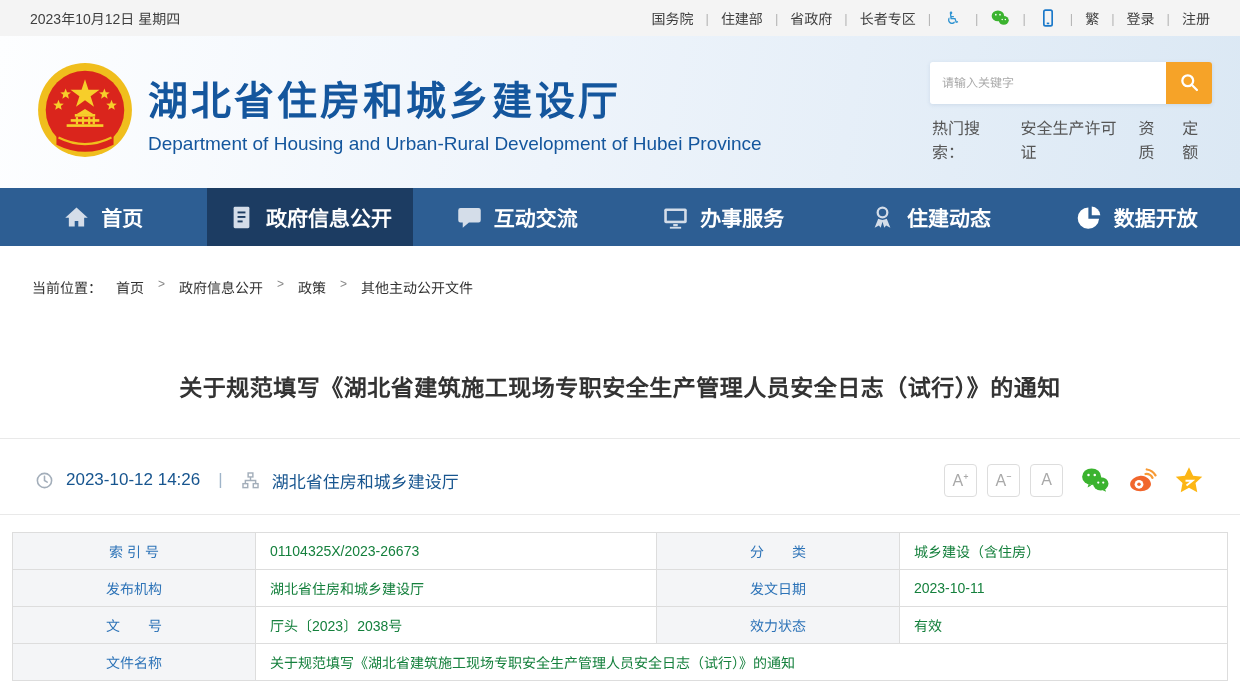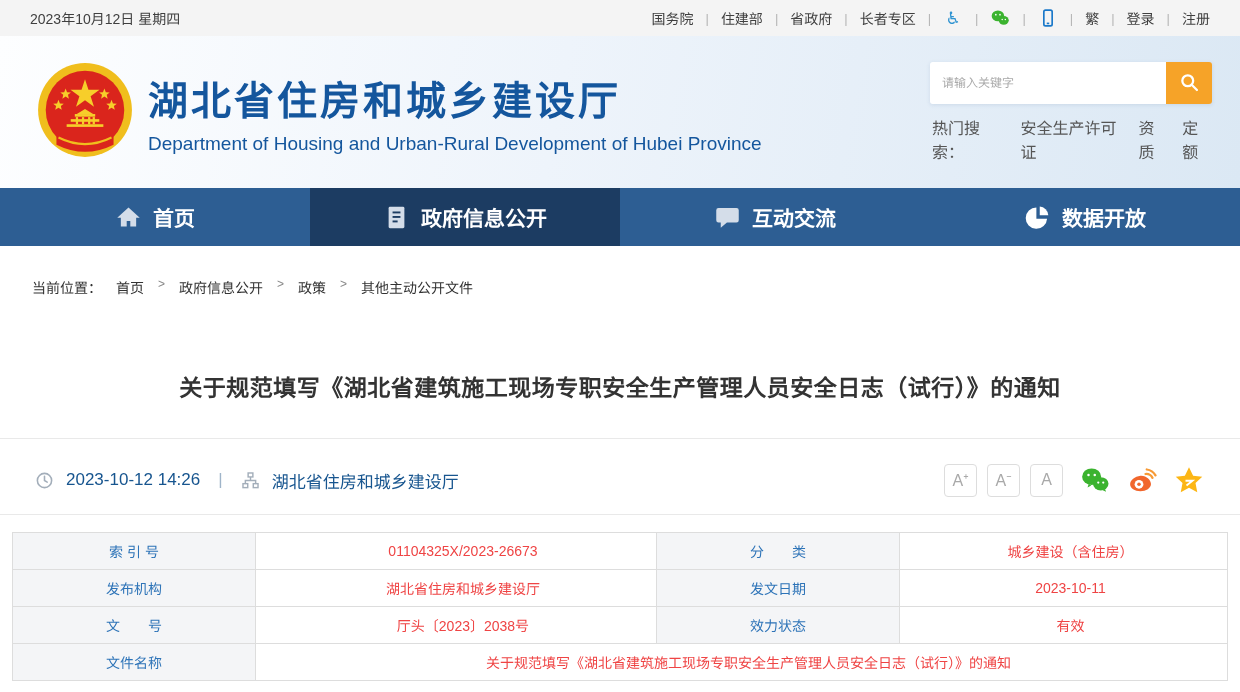--- a/index.html
+++ b/index.html
@@ -59,21 +59,21 @@
   .meta-right { display:flex; align-items:center; gap:10px; }
   .font-btn { width:33px; height:33px; border:1px solid #ddd; border-radius:4px; background:#fff;
               color:#a9a9a9; font-size:16px; cursor:pointer; display:flex; align-items:center; justify-content:center; }
   .share-ico { width:30px; height:30px; margin-left:7px; cursor:pointer; display:inline-flex; }
   .share-ico svg { width:100%; height:100%; }
 
   
   .doc-table { width:1216px; margin:17px 12px 0; border-collapse:collapse; font-size:14px; table-layout:fixed; }
   .doc-table th, .doc-table td { border:1px solid #ddd; height:37px; font-weight:400; }
   .doc-table th { background:#f4f5f7; color:#2e74b8; text-align:center; }
-  .doc-table td { padding-left:14px; color:#ef4444; background:#fff; text-align:center; }
+  .doc-table td { padding-left:14px; color:#15803d; background:#fff; text-align:left; }
 </style>
 </head>
 <body>
 
 <div class="page">
 
   <div class="topbar">
     <span>2023年10月12日 星期四</span>
     <div class="topbar-right">
       <span class="tblink">国务院</span>
@@ -173,20 +173,36 @@
             <line x1="8.5" y1="15.5" x2="13" y2="15.5"></line>
           </g>
         </svg>
       <span>政府信息公开</span>
     </div>
     <div class="nav-item">
       <svg viewBox="0 0 24 24">
           <path d="M4 3.5h16a2 2 0 0 1 2 2v9a2 2 0 0 1-2 2h-8.5L6 21v-4.5H4a2 2 0 0 1-2-2v-9a2 2 0 0 1 2-2z" fill="#d4dde9"></path>
         </svg>
       <span>互动交流</span>
+    </div>
+    <div class="nav-item">
+      <svg viewBox="0 0 24 24">
+          <rect x="2" y="4" width="20" height="13" rx="1.5" fill="#d4dde9"></rect>
+          <rect x="4.3" y="6.2" width="15.4" height="8.6" fill="#2d5e93"></rect>
+          <rect x="10" y="17.8" width="4" height="2" fill="#d4dde9"></rect>
+          <rect x="7" y="20.3" width="10" height="1.6" fill="#d4dde9"></rect>
+        </svg>
+      <span>办事服务</span>
+    </div>
+    <div class="nav-item">
+      <svg viewBox="0 0 24 24">
+          <circle cx="12" cy="7.5" r="4.3" fill="none" stroke="#d4dde9" stroke-width="2"></circle>
+          <path d="M8.2 13.2 5 21l3.8-1.8 1.6 2 1.6-5.4 1.6 5.4 1.6-2L19 21l-3.2-7.8a8.6 8.6 0 0 1-7.6 0z" fill="#d4dde9"></path>
+        </svg>
+      <span>住建动态</span>
     </div>
     <div class="nav-item">
       <svg viewBox="0 0 24 24">
           <path d="M11 3A9.5 9.5 0 1 0 20.5 13H11V3z" fill="#ffffff"></path>
           <path d="M14 2.3V10h7.6A8.3 8.3 0 0 0 14 2.3z" fill="#ffffff"></path>
         </svg>
       <span>数据开放</span>
     </div>
   </div>
 

